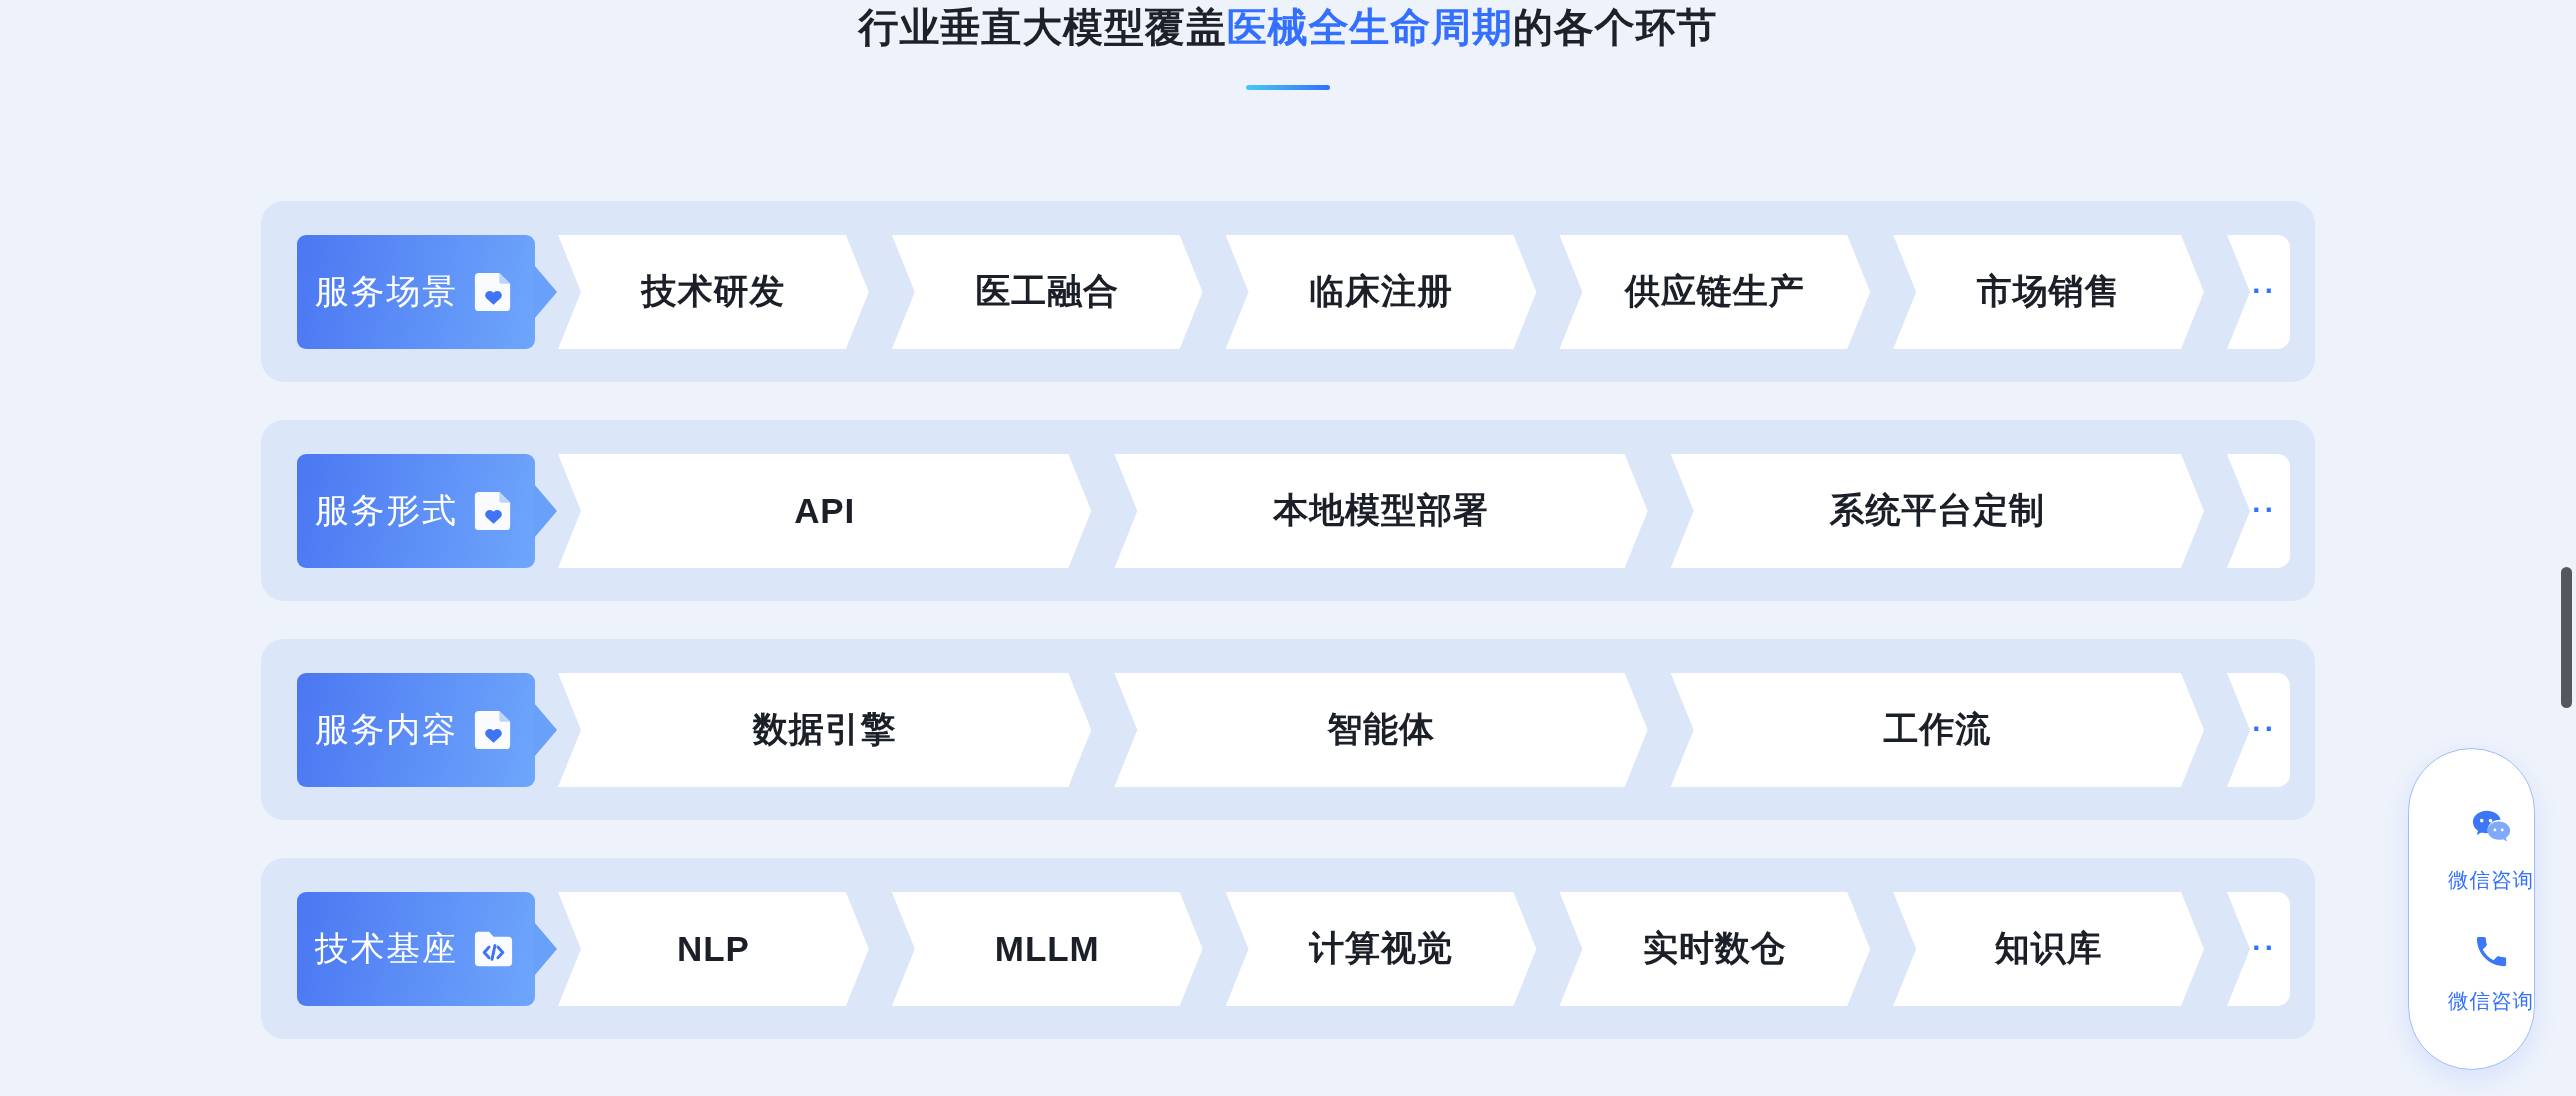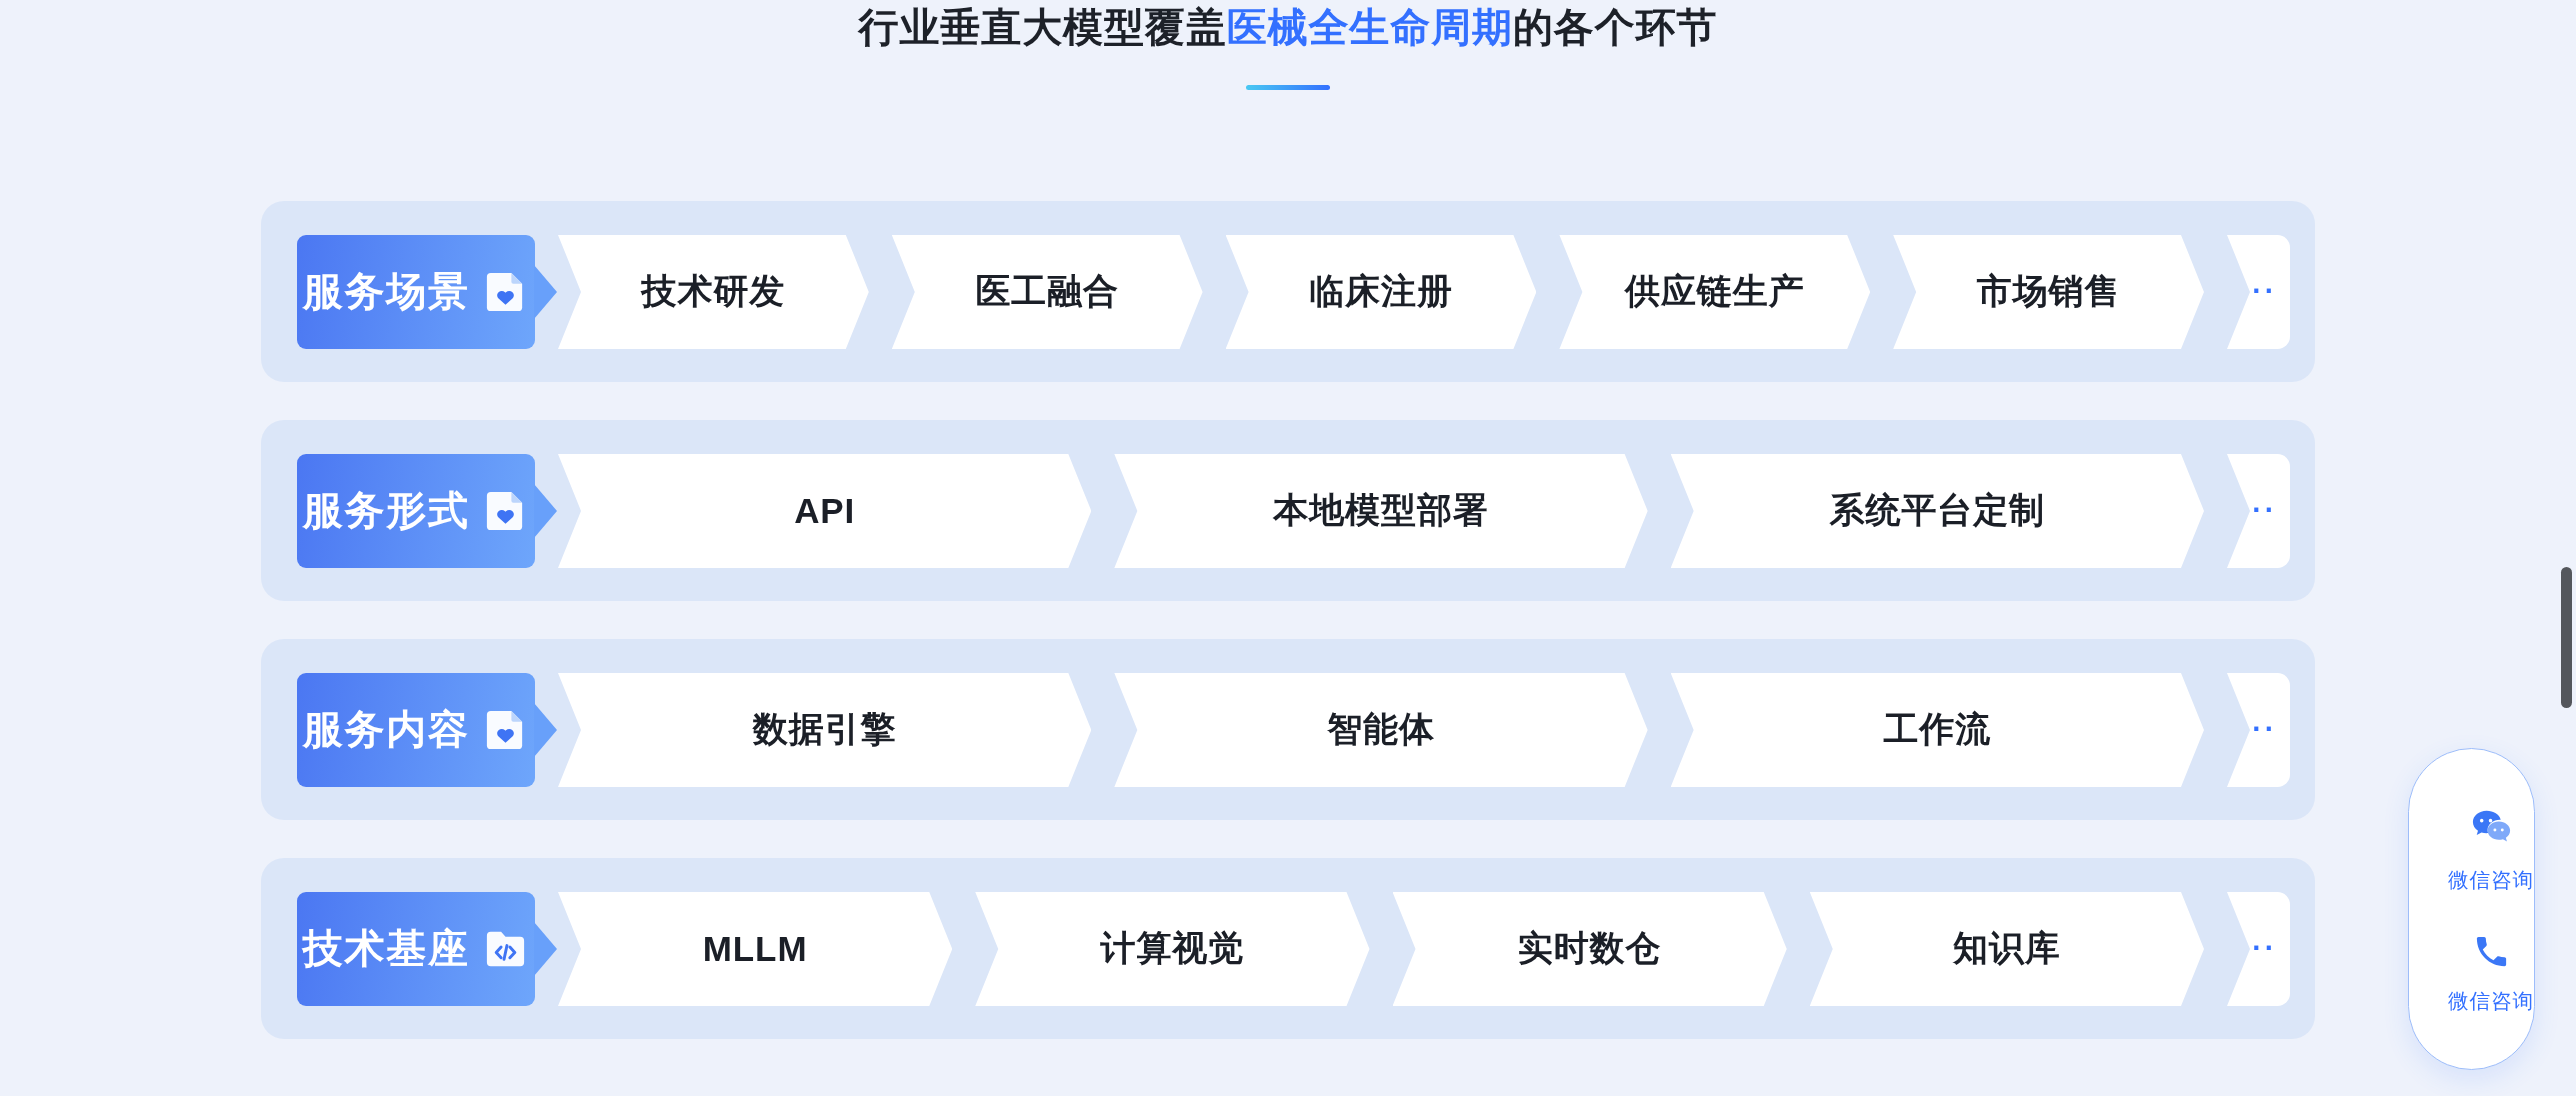--- a/index.html
+++ b/index.html
@@ -15,21 +15,21 @@
 
   .rows{width:2054px;margin:111px auto 0;}
   .row{display:flex;align-items:center;gap:23px;height:181px;border-radius:23px;
     background:#dbe6f8;padding:0 25px 0 36px;margin-bottom:38px;}
 
   .row-label{position:relative;flex:none;display:flex;align-items:center;justify-content:center;
     gap:12.5px;width:238px;height:114px;border-radius:9px;
     background:linear-gradient(100deg,#4b77f2 0%,#6ea6fb 100%);}
   .row-label::after{content:"";position:absolute;right:-21.5px;top:50%;transform:translateY(-50%);
     border-top:27px solid transparent;border-bottom:27px solid transparent;border-left:23px solid #68a0fa;}
-  .row-label-text{color:#ffffff;font-size:40px;font-weight:700;letter-spacing:1.8px;}
+  .row-label-text{color:#ffffff;font-size:34px;font-weight:400;letter-spacing:1.8px;}
   .row-icon{display:flex;align-items:center;}
 
   .card{flex:1;display:flex;align-items:center;justify-content:center;height:114px;background:#ffffff;
     font-size:35px;font-weight:700;color:#1b1f27;letter-spacing:0.9px;
     clip-path:polygon(23px 50%,0 0,calc(100% - 23px) 0,100% 50%,calc(100% - 23px) 100%,0 100%);}
   .card.more{flex:none;width:63px;color:#3370ff;font-size:29px;font-weight:700;letter-spacing:2.7px;
     clip-path:polygon(23px 50%,0 0,100% 0,100% 100%,0 100%);
     border-radius:0 12.5px 12.5px 0;}
 
   .contact{position:absolute;right:41px;top:748px;width:127px;height:322px;background:#ffffff;
@@ -110,20 +110,21 @@
         <span class="row-label-text">技术基座</span>
         <span class="row-icon">
           <svg viewBox="0 0 48 48" width="47" height="47" aria-hidden="true">
             <path d="M5 11a4 4 0 0 1 4-4h10.5l4.5 5H39a4 4 0 0 1 4 4v22a4 4 0 0 1-4 4H9a4 4 0 0 1-4-4V11z" fill="#ffffff" fill-opacity="0.96"></path>
             <path d="M19.5 22.5L14.5 28l5 5.5" stroke="#3f74f4" stroke-width="3" fill="none" stroke-linecap="round" stroke-linejoin="round"></path>
             <path d="M28.5 22.5l5 5.5-5 5.5" stroke="#3f74f4" stroke-width="3" fill="none" stroke-linecap="round" stroke-linejoin="round"></path>
             <path d="M25.5 21l-3 14" stroke="#3f74f4" stroke-width="3" fill="none" stroke-linecap="round"></path>
           </svg>
         </span>
       </div>
+      <div class="card">NLP</div>
       <div class="card">MLLM</div>
       <div class="card">计算视觉</div>
       <div class="card">实时数仓</div>
       <div class="card">知识库</div>
       <div class="card more">···</div>
     </section>
 
   </div>
 
   <aside class="contact">

